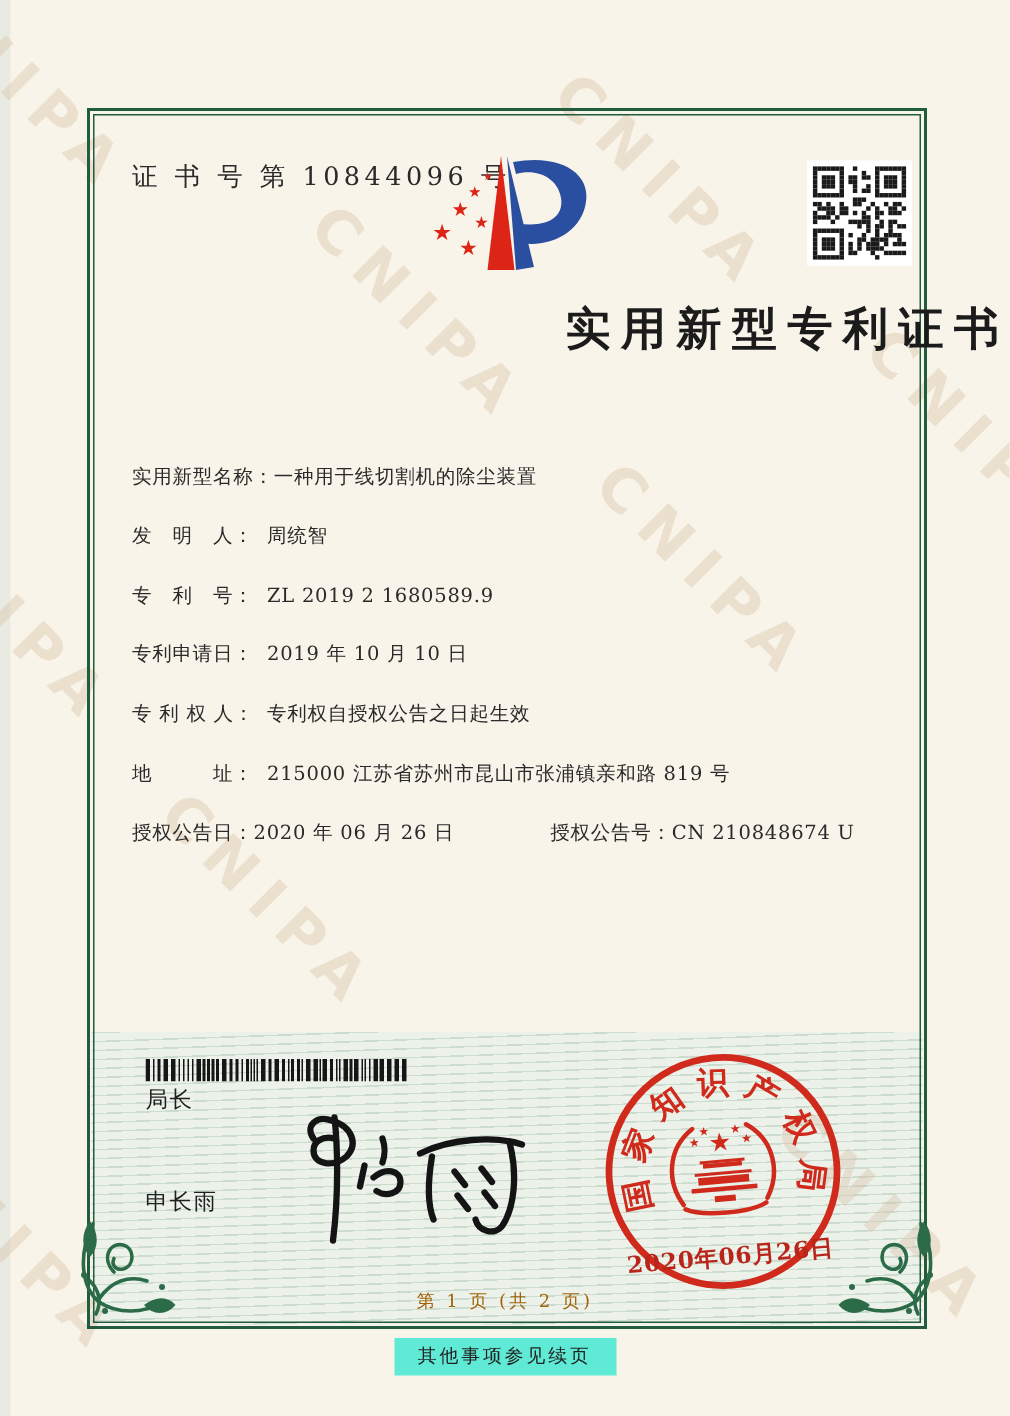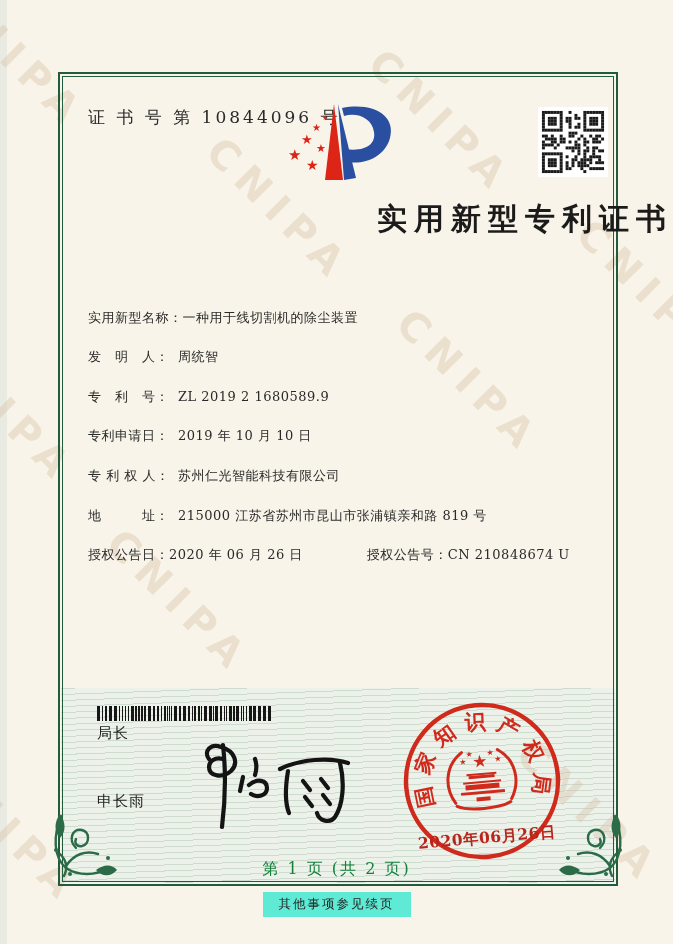--- a/index.html
+++ b/index.html
@@ -40,22 +40,22 @@
   .paras p{margin:0;text-indent:2em;}
   
   .barcode{position:absolute;left:97px;top:706px;width:176px;height:15px;z-index:5;}
   .signer{position:absolute;left:97px;z-index:5;font-family:"Liberation Sans","DejaVu Sans",sans-serif;
           font-size:15px;color:#1f1f1f;letter-spacing:1px;}
   .signer.t1{top:724px;}
   .signer.t2{top:792px;}
   .sig{position:absolute;left:185px;top:733px;width:180px;height:102px;z-index:5;}
   .seal{position:absolute;left:396px;top:695px;width:172px;height:172px;z-index:6;
         transform:rotate(-5deg);}
-  .page-num{position:absolute;left:0;top:859px;width:100%;text-align:center;font-size:16px;
-            letter-spacing:2px;z-index:5;color:#15803d;}
+  .page-num{position:absolute;left:0;top:859px;width:100%;text-align:center;font-size:12px;
+            letter-spacing:2px;z-index:5;color:#a16207;}
   .foot-note{position:absolute;left:0;top:892px;width:100%;text-align:center;z-index:5;}
   .foot-note span{display:inline-block;background:#5eead4;padding:4px 16px;font-size:12.5px;
                   letter-spacing:2px;color:#222;}
   svg text{font-family:"DejaVu Serif","Liberation Serif",serif;}
 </style>
 </head>
 <body>
 
 <div class="page">
 
@@ -347,21 +347,21 @@
   <div class="row" style="top:321px">
     <span class="lbl">发　明　人：</span><span>周统智</span>
   </div>
   <div class="row" style="top:361px">
     <span class="lbl">专　利　号：</span><span>ZL 2019 2 1680589.9</span>
   </div>
   <div class="row" style="top:400px">
     <span class="lbl">专利申请日：</span><span>2019 年 10 月 10 日</span>
   </div>
   <div class="row" style="top:440px">
-    <span class="lbl">专 利 权 人：</span><span>苏州仁光智能科技有限公司</span>
+    <span class="lbl">专 利 权 人：</span><span>专利权自授权公告之日起生效</span>
   </div>
   <div class="row" style="top:480px">
     <span class="lbl">地　　　址：</span><span>215000 江苏省苏州市昆山市张浦镇亲和路 819 号</span>
   </div>
   <div class="row" style="top:519px">
     <span class="lbl2">授权公告日：</span><span>2020 年 06 月 26 日</span><span class="lbl2 grant-right">授权公告号：</span><span>CN 210848674 U</span>
   </div>
 
 
   <svg class="barcode" id="barcode" viewBox="0 0 176 15" preserveAspectRatio="none">

